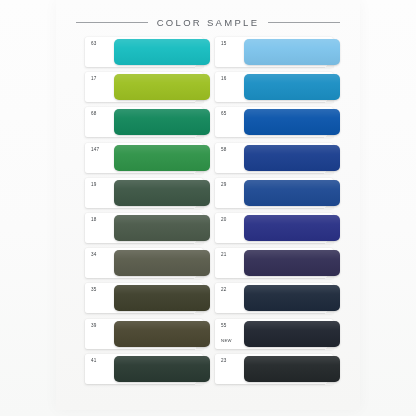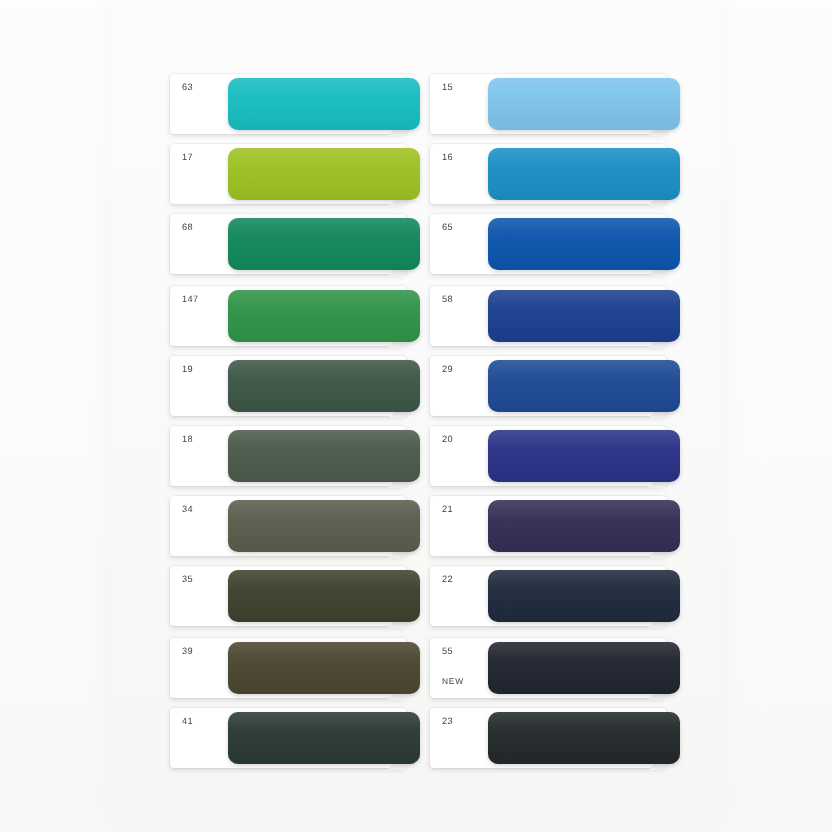--- a/index.html
+++ b/index.html
@@ -66,20 +66,25 @@
     background:linear-gradient(180deg,rgba(255,255,255,.13) 0%,rgba(255,255,255,.03) 35%,rgba(0,0,0,.05) 100%);
     pointer-events:none;
   }
 </style>
 </head>
 <body>
 
 <div id="sheet">
   <div id="page">
 
+    <div id="header">
+      <span class="rule"></span>
+      <span id="title">COLOR  SAMPLE</span>
+      <span class="rule"></span>
+    </div>
 
     <div class="column" id="col-left">
         <div class="row">
           <div class="card">
             <div class="label">63</div>
           </div>
           <div class="swatch" style="background: rgb(23, 189, 192);"></div>
         </div>
         <div class="row">
           <div class="card">

